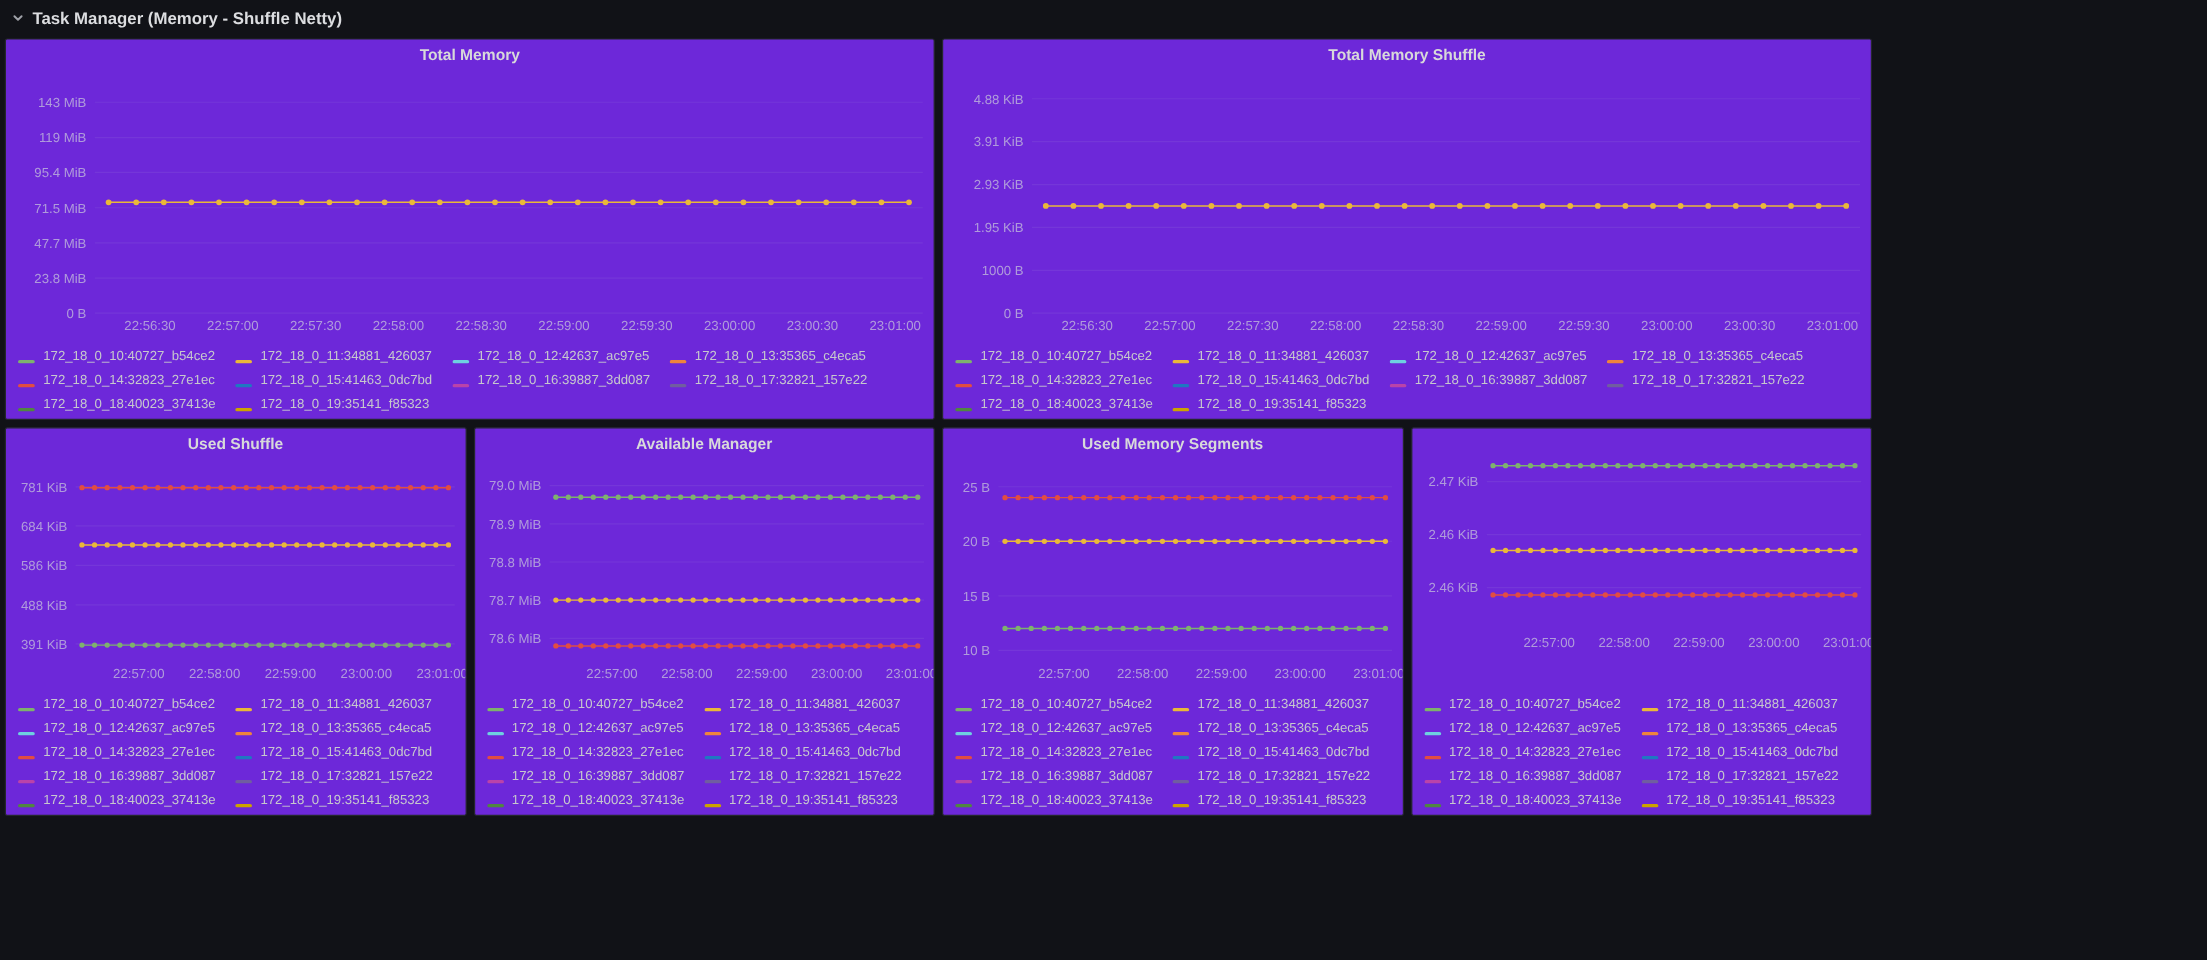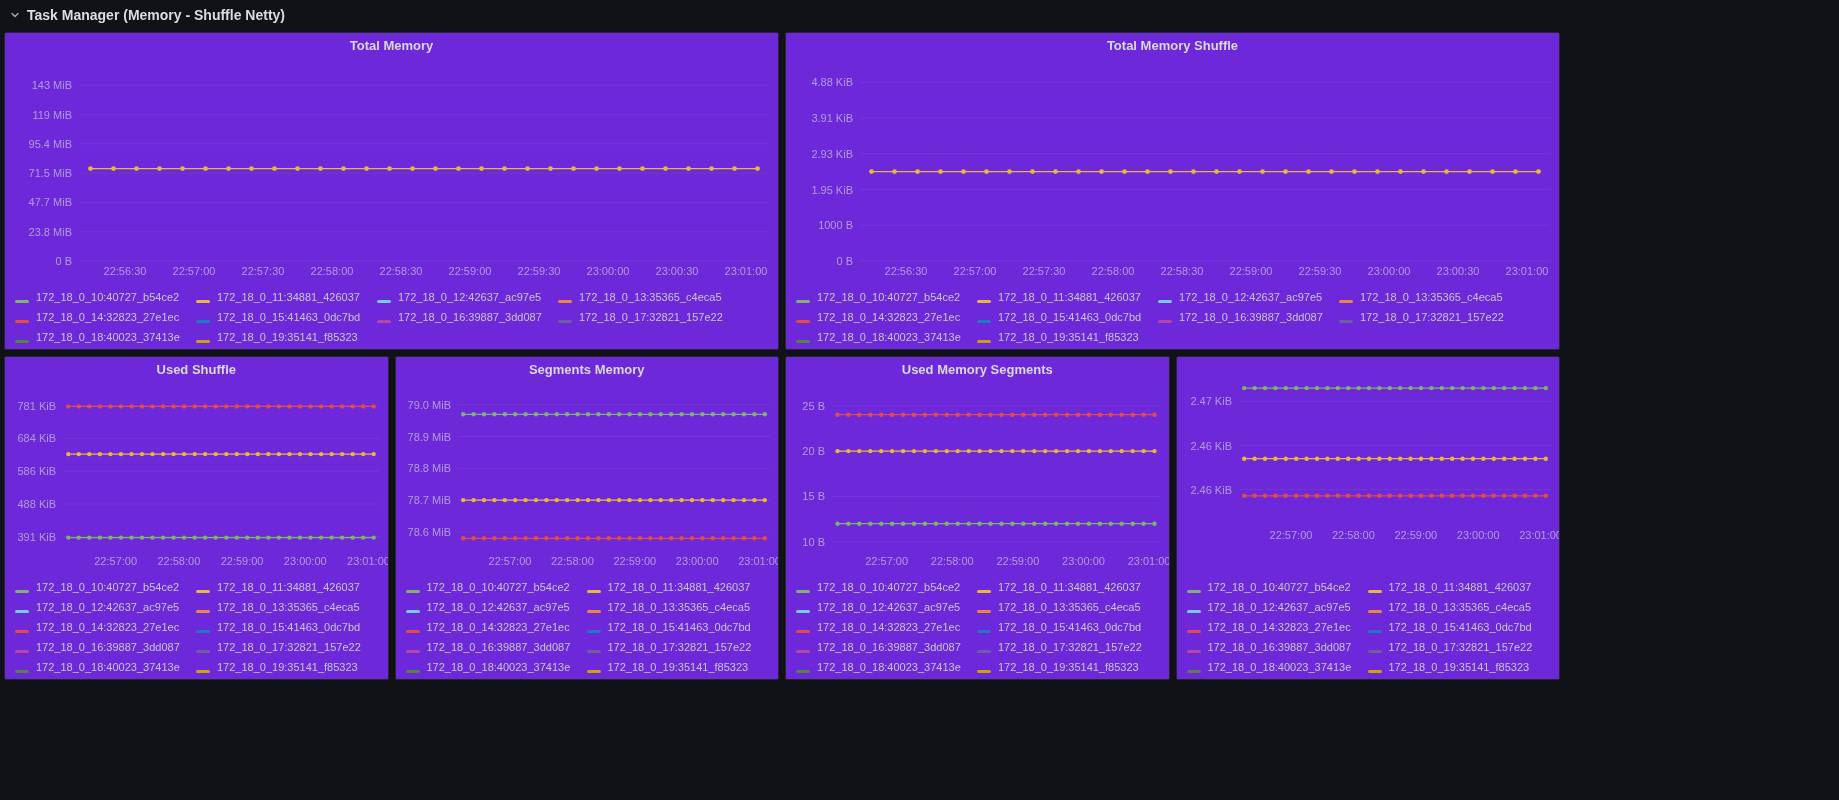--- a/index.html
+++ b/index.html
@@ -452,21 +452,21 @@
           </div>
           <div class="legend-item">
             <span class="swatch" style="background: rgb(204, 163, 0);"></span>
             <span>172_18_0_19:35141_f85323</span>
           </div>
         </div>
     </section>
 
     <section class="panel small">
       <header class="panel-title">
-        <span>Segments Memory</span>
+        <span>Available Manager</span>
       </header>
       <div class="chart">
           <svg width="383" height="188">
             <g>
               <line x1="62" y1="148.9200000000038" x2="374" y2="148.9200000000038" stroke="rgba(204,204,220,0.09)" stroke-width="1"></line>
               <line x1="62" y1="117.12000000000108" x2="374" y2="117.12000000000108" stroke="rgba(204,204,220,0.09)" stroke-width="1"></line>
               <line x1="62" y1="85.32000000000289" x2="374" y2="85.32000000000289" stroke="rgba(204,204,220,0.09)" stroke-width="1"></line>
               <line x1="62" y1="53.52000000000018" x2="374" y2="53.52000000000018" stroke="rgba(204,204,220,0.09)" stroke-width="1"></line>
               <line x1="62" y1="21.72000000000199" x2="374" y2="21.72000000000199" stroke="rgba(204,204,220,0.09)" stroke-width="1"></line>
             </g>

